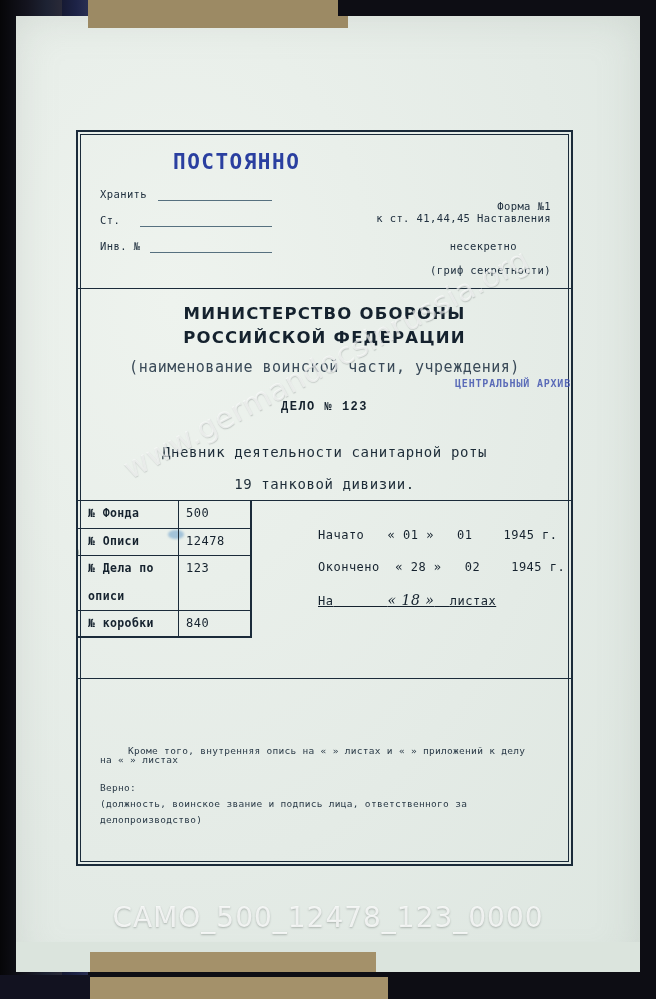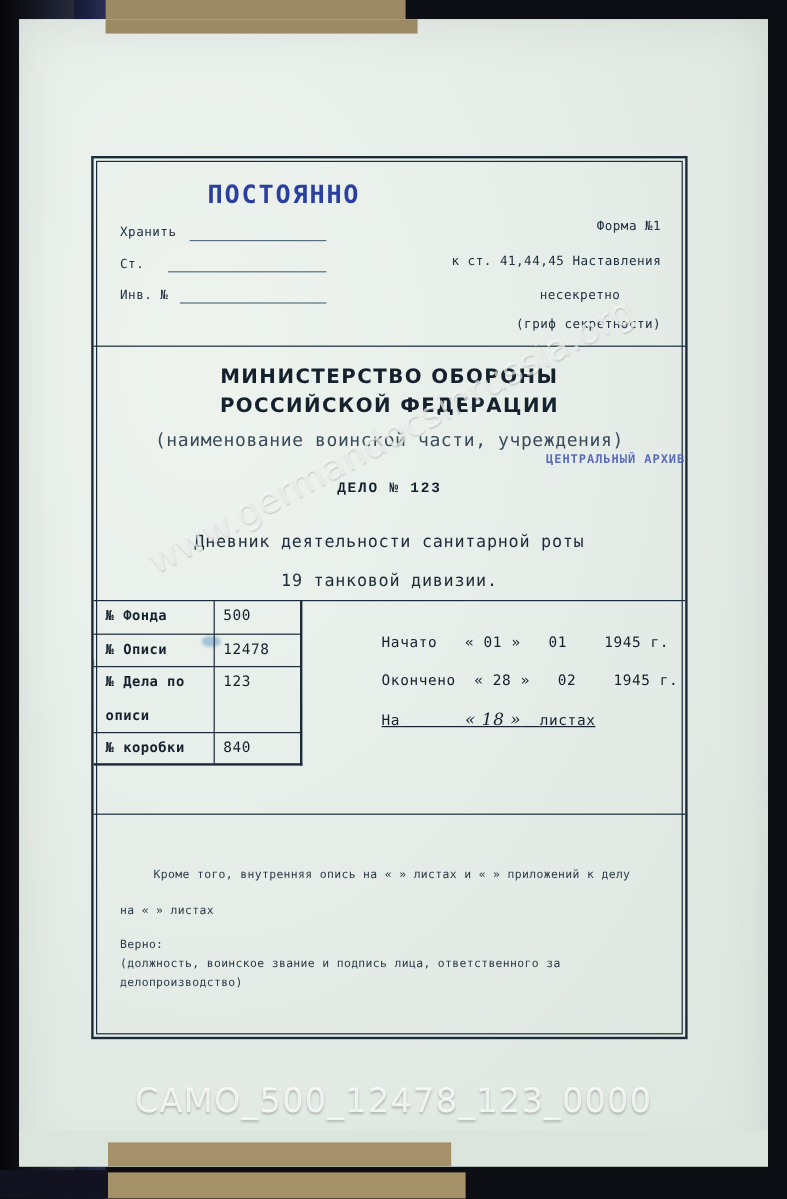--- a/index.html
+++ b/index.html
@@ -312,21 +312,21 @@
 
       <div class="lbl" style="left:22px; top:56px;">Хранить</div>
       <div class="dotline" style="left:80px; top:68px; width:114px;"></div>
 
       <div class="lbl" style="left:22px; top:82px;">Ст.</div>
       <div class="dotline" style="left:62px; top:94px; width:132px;"></div>
 
       <div class="lbl" style="left:22px; top:108px;">Инв. №</div>
       <div class="dotline" style="left:72px; top:120px; width:122px;"></div>
 
-      <div class="lbl" style="right:20px; top:51px;">Форма №1</div>
+      <div class="lbl" style="right:20px; top:68px;">Форма №1</div>
       <div class="lbl" style="right:20px; top:80px;">к ст. 41,44,45 Наставления</div>
       <div class="lbl" style="right:54px; top:108px;">несекретно</div>
       <div class="lbl" style="right:20px; top:132px;">(гриф секретности)</div>
 
       <div class="hr" style="top:156px;"></div>
 
       <div class="title-main" style="top:172px;">МИНИСТЕРСТВО ОБОРОНЫ</div>
       <div class="title-main" style="top:196px;">РОССИЙСКОЙ ФЕДЕРАЦИИ</div>
       <div class="title-sub" style="top:226px;">(наименование воинской части, учреждения)</div>
 
@@ -388,21 +388,21 @@
       </div>
 
       <div class="dates" style="left:240px; top:460px;text-decoration:underline;">
         <span>На</span>
         &nbsp;&nbsp;&nbsp;&nbsp;&nbsp;&nbsp;<span class="handwrite">« 18 »</span>
         &nbsp;<span>листах</span>
       </div>
 
       <div class="hr" style="top:546px;"></div>
 
-      <div class="footnote" style="left:22px; top:592px;padding-left:28px;">Кроме того, внутренняя опись на «      » листах и «      » приложений к делу</div>
+      <div class="footnote" style="left:22px; top:613px;padding-left:28px;">Кроме того, внутренняя опись на «      » листах и «      » приложений к делу</div>
       <div class="footnote" style="left:22px; top:622px;">на «      » листах</div>
       <div class="footnote" style="left:22px; top:650px;text-align:right;">Верно:</div>
       <div class="footnote" style="left:22px; top:666px;">(должность,  воинское  звание  и  подпись  лица,  ответственного  за</div>
       <div class="footnote" style="left:22px; top:682px;">делопроизводство)</div>
     </div>
 
     <div class="watermark">www.germandocsinrussia.org</div>
     <div class="filecode">CAMO_500_12478_123_0000</div>
   </div>
 </div>

